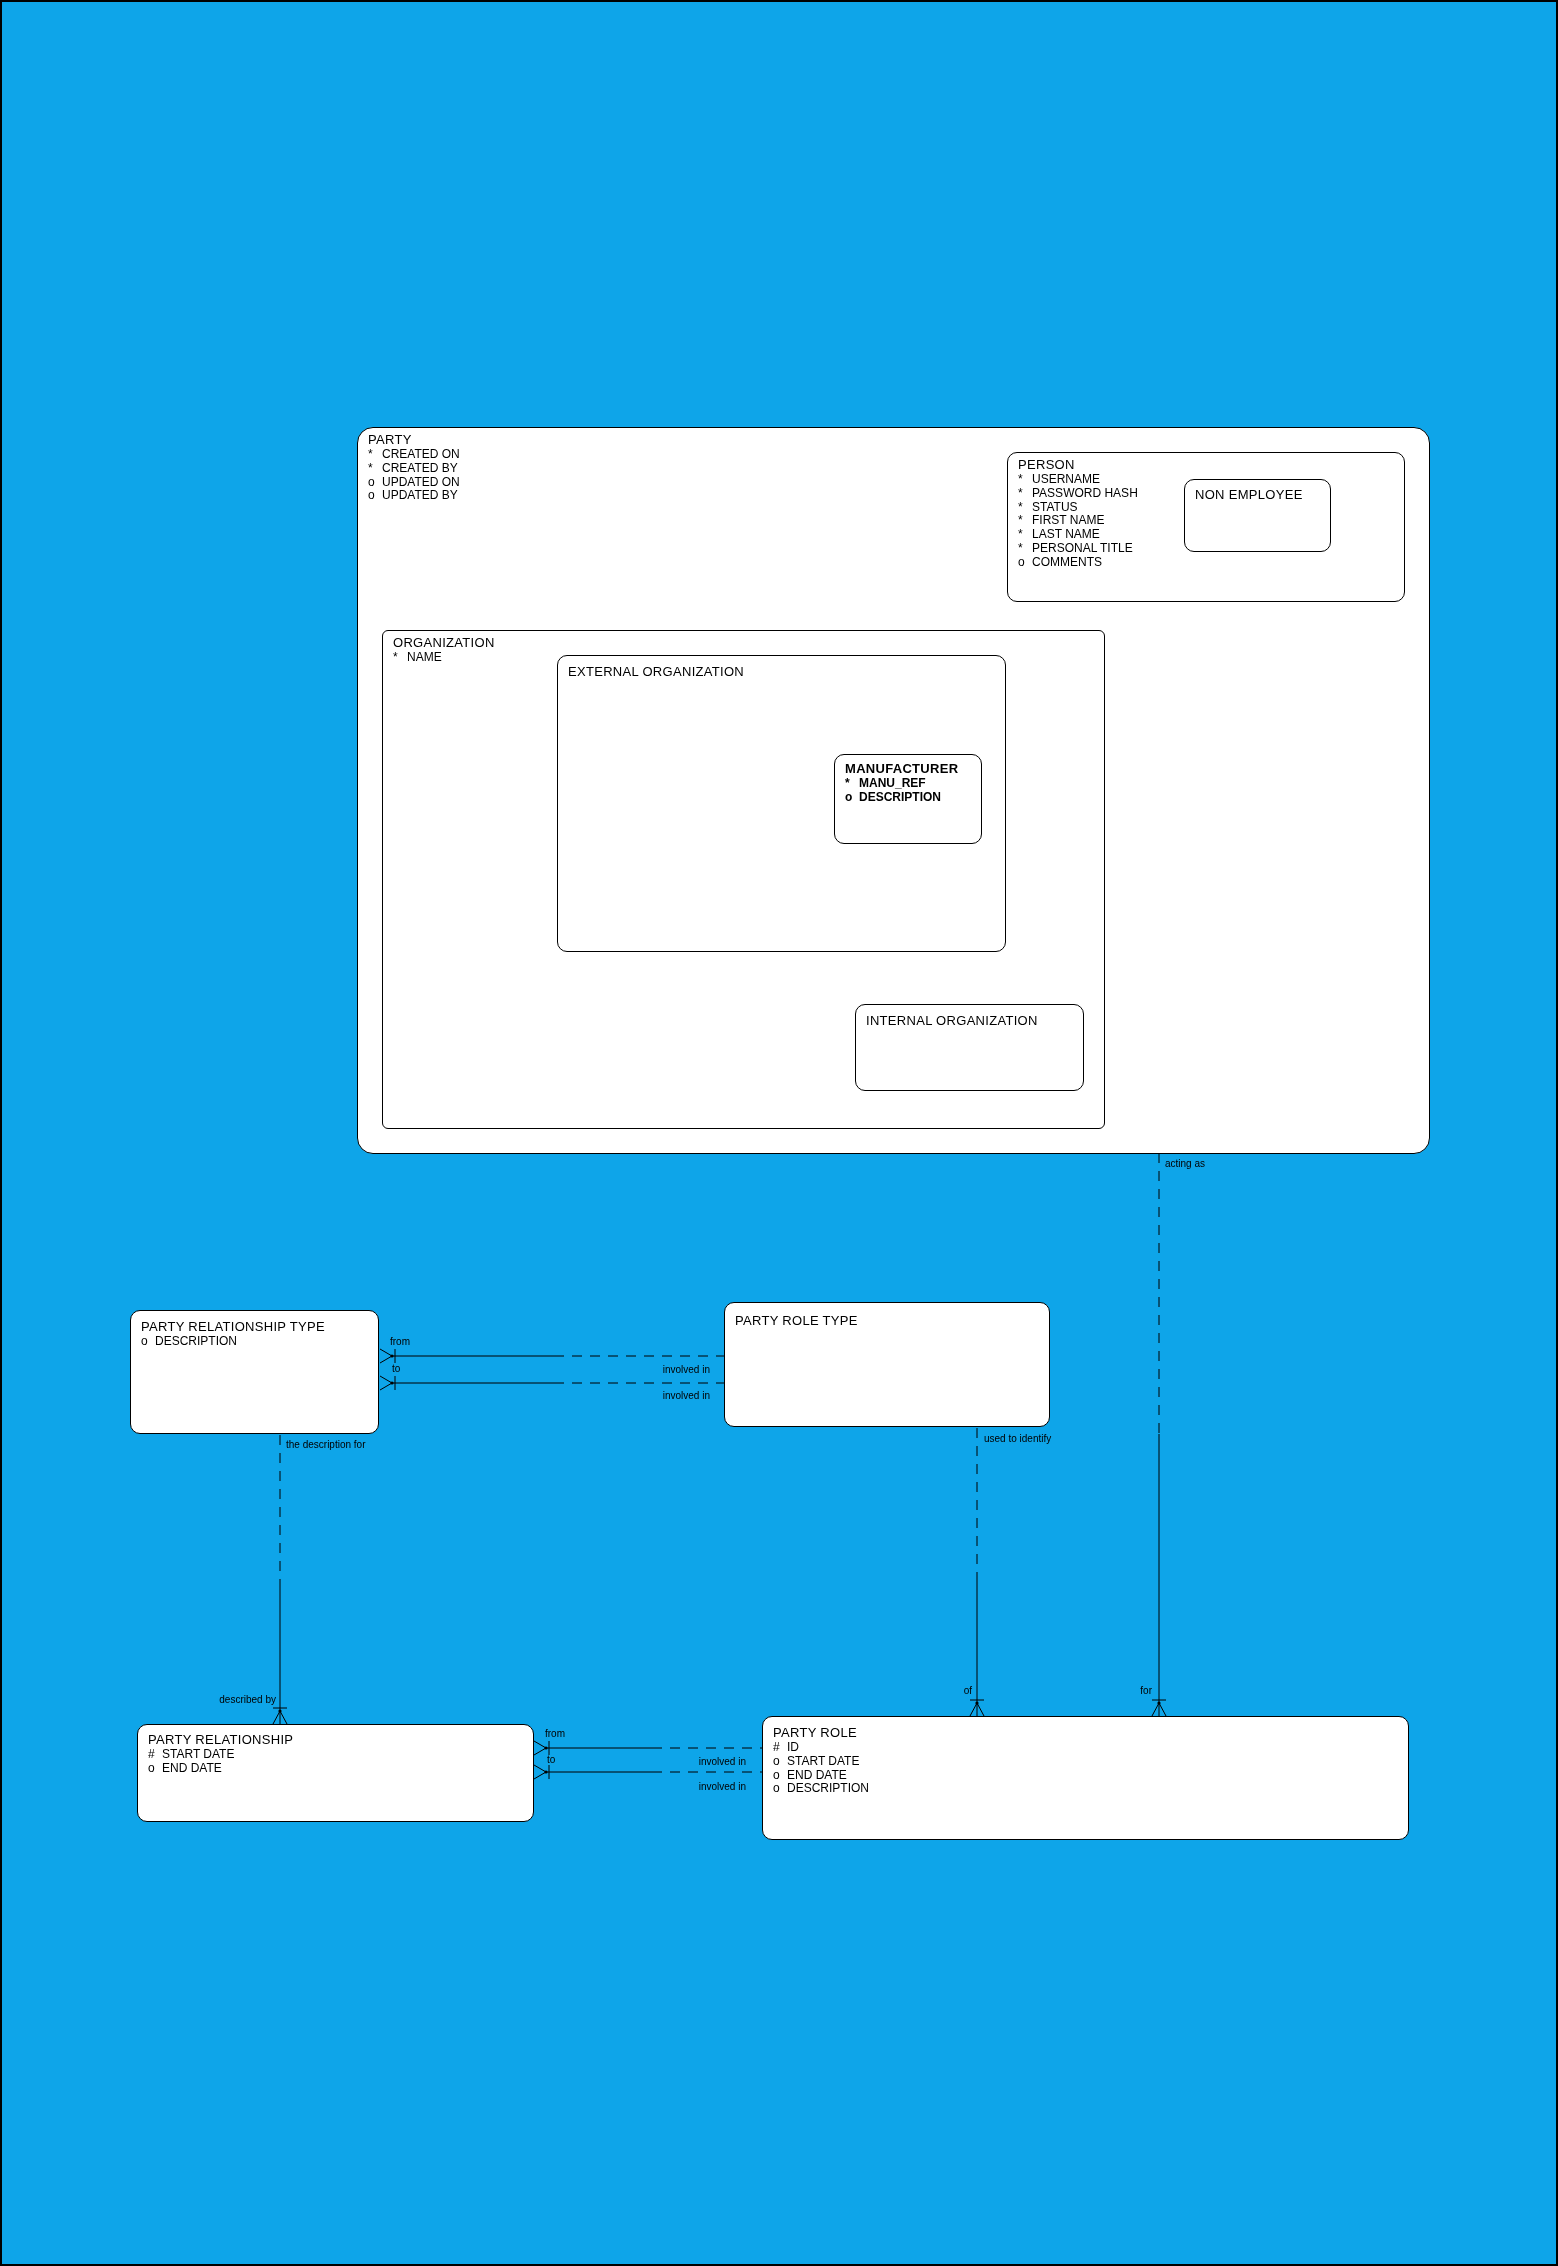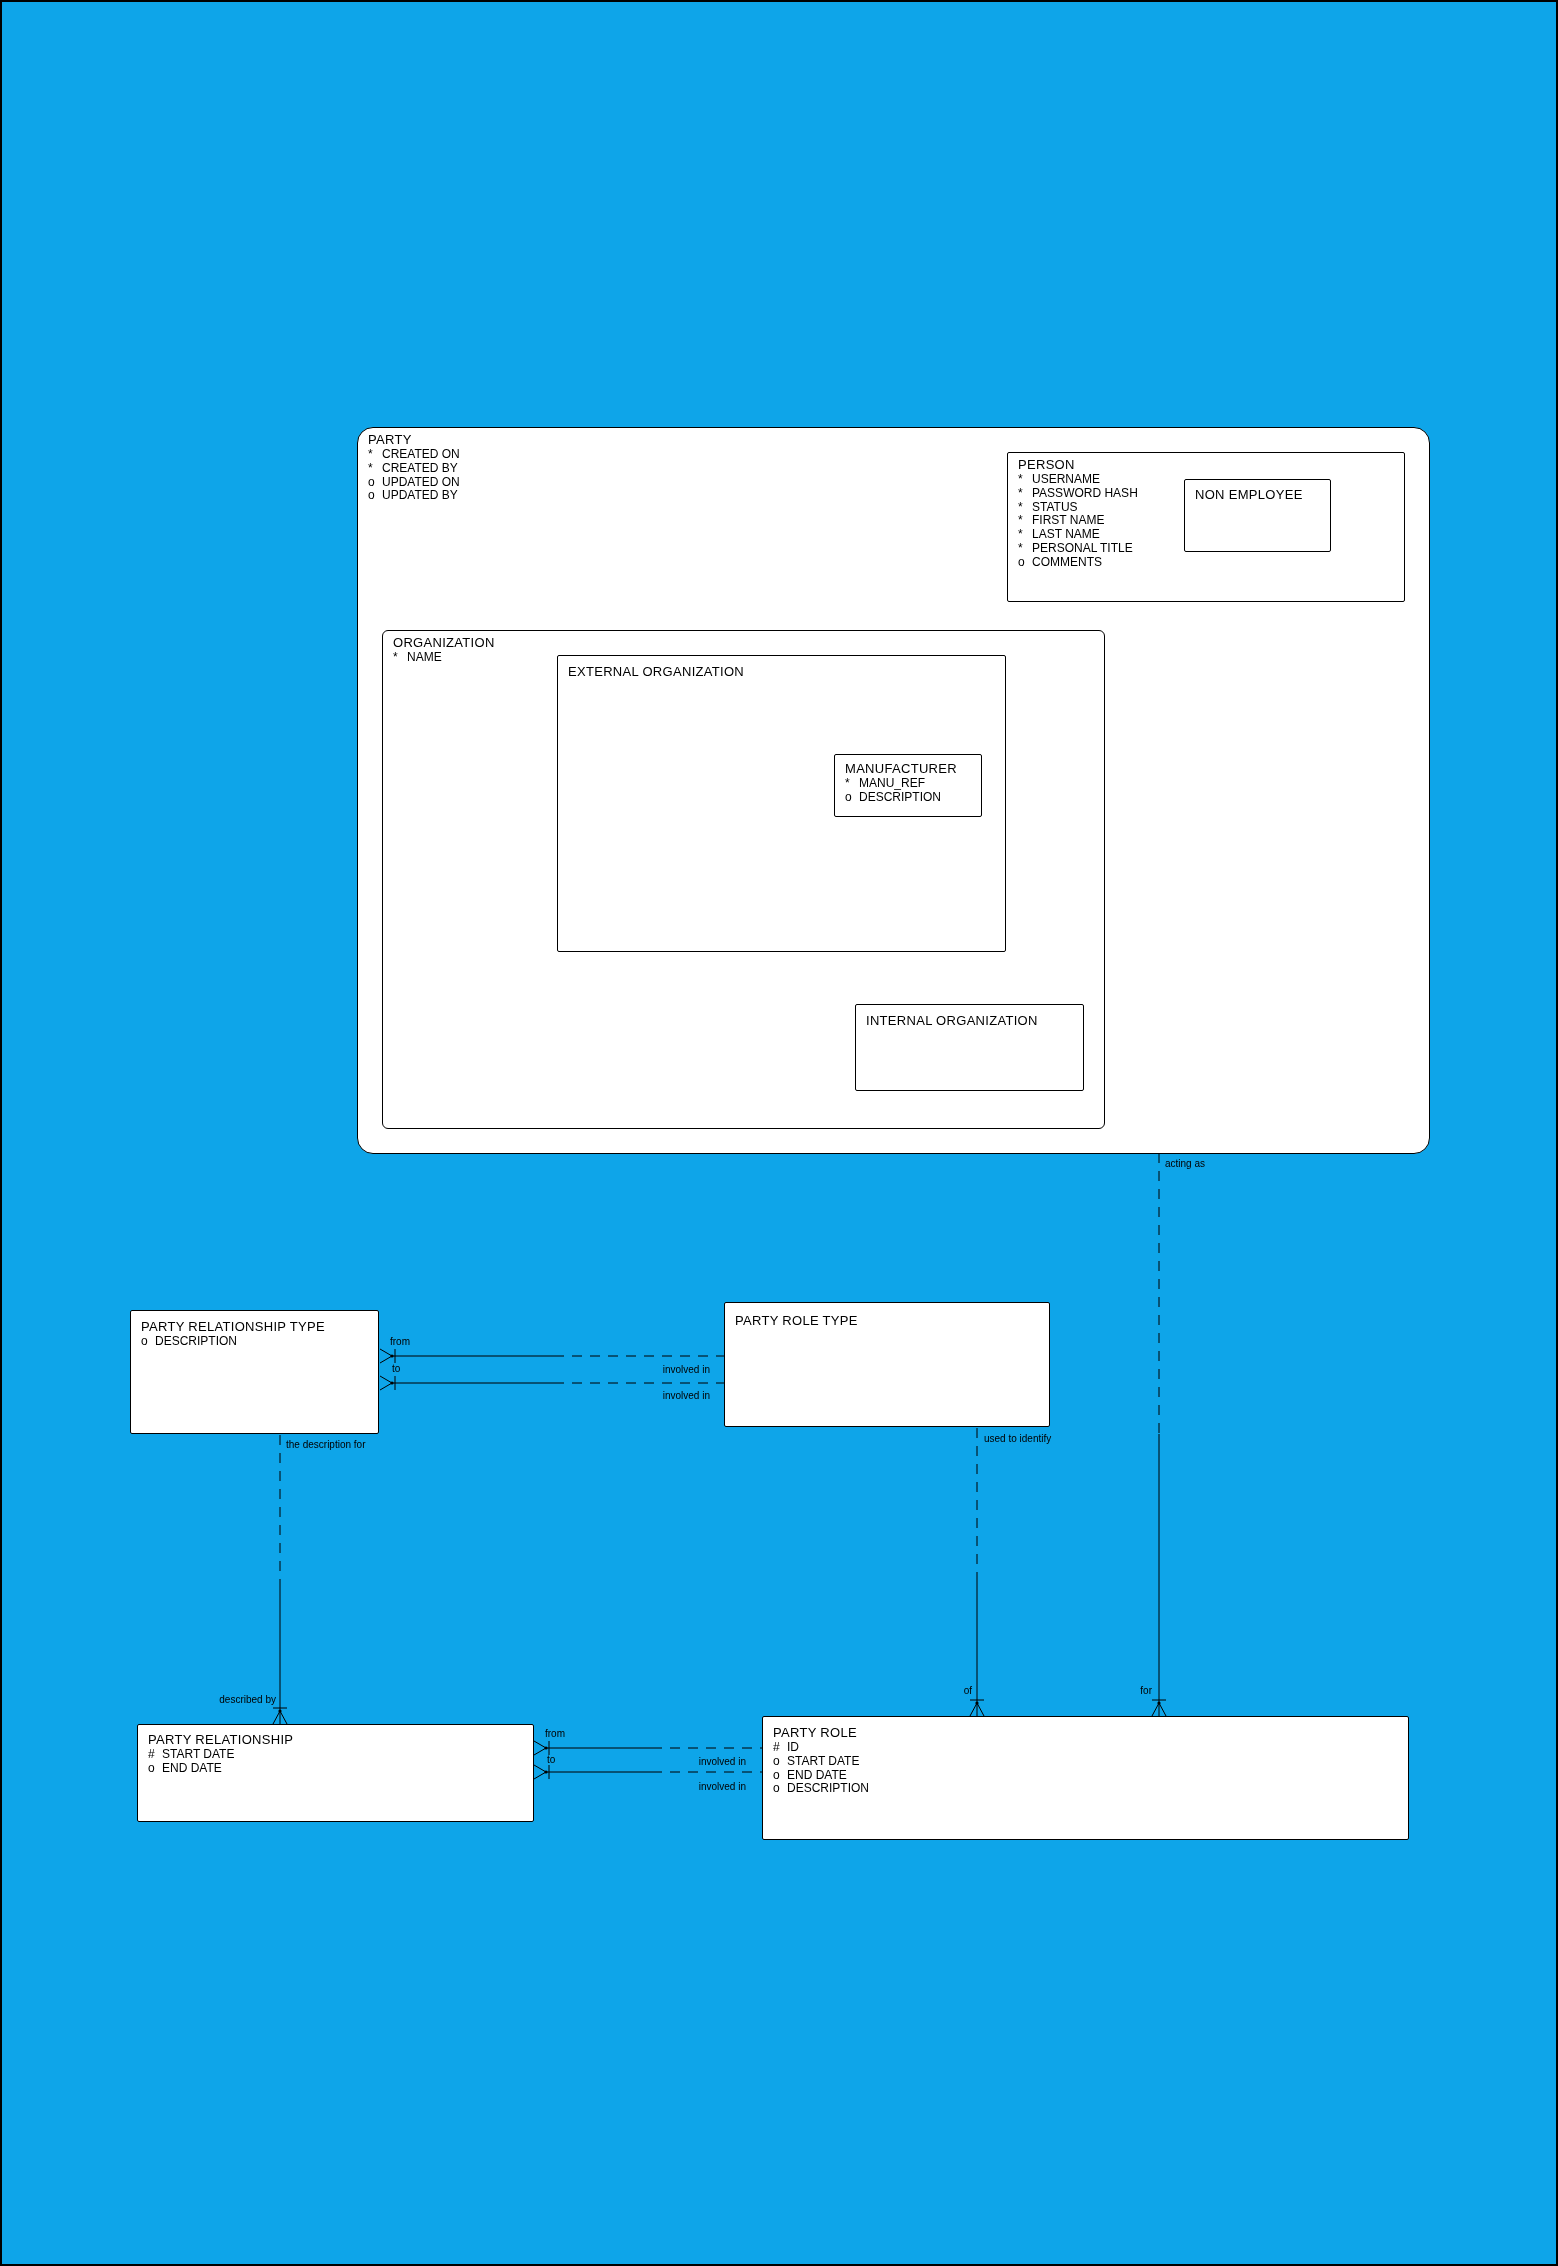--- a/index.html
+++ b/index.html
@@ -10,21 +10,21 @@
     background: #0ea5e9;
     border: 2px solid #000;
     box-sizing: border-box;
     font-family: "Liberation Sans", sans-serif;
     color: #000;
     overflow: hidden;
   }
   .entity {
     position: absolute;
     border: 1px solid #000;
-    border-radius: 2px;
+    border-radius: 10px;
     background: #fff;
     box-sizing: border-box;
     padding: 4px 8px 0 10px;
   }
   .entity .title {
     display: block;
     font-size: 13px;
     letter-spacing: 0.3px;
     white-space: nowrap;
   }
@@ -86,21 +86,21 @@
     <span class="title">ORGANIZATION</span>
     <div class="attrs">
       <div class="attr"><span class="m">*</span><span>NAME</span></div>
     </div>
   </div>
 
   <div class="entity" style="left:555px; top:653px; width:449px; height:297px; padding-top:8px;">
     <span class="title">EXTERNAL ORGANIZATION</span>
   </div>
 
-  <div class="entity" style="left:832px; top:752px; width:148px; height:63px; padding-top:6px;">
+  <div class="entity" style="left:832px; top:752px; width:148px; height:90px; padding-top:6px;font-weight:bold;">
     <span class="title">MANUFACTURER</span>
     <div class="attrs">
       <div class="attr"><span class="m">*</span><span>MANU_REF</span></div>
       <div class="attr"><span class="m">o</span><span>DESCRIPTION</span></div>
     </div>
   </div>
 
 
   <div class="entity" style="left:853px; top:1002px; width:229px; height:87px; padding-top:8px;">
     <span class="title">INTERNAL ORGANIZATION</span>

